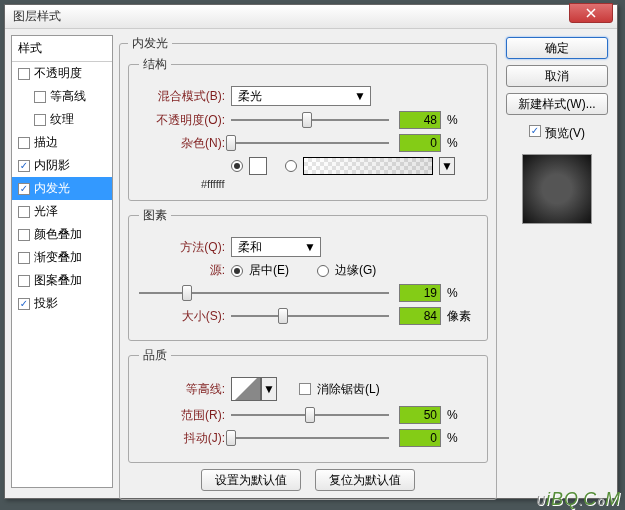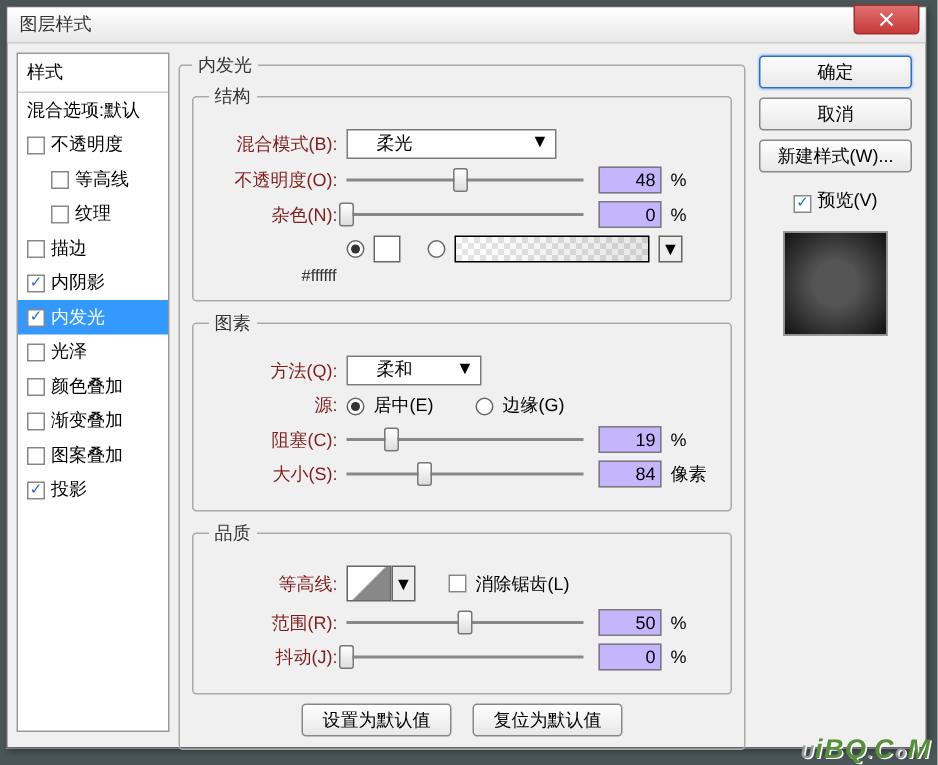--- a/index.html
+++ b/index.html
@@ -17,65 +17,62 @@
 .left-item.indent{padding-left:22px}
 .chk{width:12px;height:12px;border:1px solid #888;background:#fff;display:inline-flex;align-items:center;justify-content:center;flex-shrink:0}
 .chk.on::after{content:"✓";font-size:10px;color:#2266cc;line-height:1}
 .mid-panel{flex:1}
 fieldset{border:1px solid #aaa;border-radius:3px;margin-bottom:6px;padding:8px 10px 10px}
 fieldset.outer{border:1px solid #aaa;padding:4px 8px 8px}
 legend{padding:0 4px;color:#333}
 .row{display:flex;align-items:center;margin:5px 0;gap:6px}
 .lbl{width:86px;text-align:right;color:#7f1d1d}
 select,.combo{border:1px solid #7a7a7a;background:#fff;height:20px;padding:0 2px}
-.combo{width:140px;display:flex;justify-content:space-between;padding:0 2px 0 19px}
+.combo{width:140px;display:flex;align-items:center;justify-content:space-between;padding:0 2px 0 6px}
 .combo .arrow{width:16px;display:flex;justify-content:center}
 .slider{flex:1;height:18px;position:relative;display:flex;align-items:center;margin-right:4px}
 .slider .track{height:2px;background:#888;width:100%}
 .slider .thumb{position:absolute;width:10px;height:16px;background:linear-gradient(#fff,#ddd);border:1px solid #777;border-radius:2px;top:1px;transform:translateX(-50%)}
-.valbox{width:42px;height:18px;border:1px solid #7a7a7a;background:#c4b5fd;text-align:right;padding:1px 3px}
+.valbox{width:42px;height:18px;border:1px solid #7a7a7a;background:#84cc16;text-align:right;padding:1px 3px}
 .unit{width:30px}
 .swatch{width:18px;height:18px;border:1px solid #666;background:#fff}
 .swatch.gradient{width:130px;background:linear-gradient(90deg,#fff,#ccc);border:1px solid #000;position:relative}
 .swatch.gradient::after{content:"";position:absolute;inset:0;background:repeating-conic-gradient(#ccc 0 25%,#fff 0 50%) 0 0/8px 8px;opacity:.5}
 .drop-arrow{width:16px;height:18px;border:1px solid #666;background:#eee;display:flex;align-items:center;justify-content:center}
 .radio{width:12px;height:12px;border:1px solid #666;border-radius:50%;background:#fff;display:inline-flex;align-items:center;justify-content:center;flex-shrink:0}
 .radio.on::after{content:"";width:6px;height:6px;background:#333;border-radius:50%}
 .hex{font-size:11px;color:#333;margin-left:62px;margin-top:-2px}
 .right-panel{width:108px;display:flex;flex-direction:column;gap:6px;align-items:center;padding-top:2px}
 .btn{width:102px;height:22px;border:1px solid #888;background:linear-gradient(#fefefe,#e8e8e8);border-radius:3px;display:flex;align-items:center;justify-content:center;cursor:default}
 .btn.primary{border:1px solid #2a6fc7;box-shadow:0 0 2px #5aa0ff}
-.preview-chk{display:flex;align-items:flex-end;gap:4px;margin-top:4px}
+.preview-chk{display:flex;align-items:flex-start;gap:4px;margin-top:4px}
 .preview-box{width:70px;height:70px;border:1px solid #999;background:radial-gradient(circle,#555 30%,#111 100%);margin-top:6px}
 .btnrow{display:flex;gap:14px;justify-content:center;margin-top:4px}
 .btn.sm{width:100px}
 .contour{width:30px;height:24px;border:1px solid #666;background:linear-gradient(135deg,#fff 0%,#fff 48%,#888 52%,#888 100%);display:flex;align-items:center;justify-content:center}
 .contour-wrap{display:flex}
-.watermark{position:absolute;right:4px;bottom:0;font-size:18px;font-style:italic;color:#578e3a;font-weight:bold;text-shadow:1px 1px 0 #fff;letter-spacing:1px}
+.watermark{position:absolute;right:4px;bottom:0;font-size:18px;font-style:italic;color:#578e3a;font-weight:normal;text-shadow:1px 1px 0 #fff;letter-spacing:1px}
 .watermark .dim{color:#999}
 </style>
 </head>
 <body>
 
 <div class="window">
   <div class="titlebar">
     <span class="title">图层样式</span>
     <div class="close-btn">
       <svg viewBox="0 0 10 10">
           <path d="M1 1L9 9M9 1L1 9" stroke="#fff" stroke-width="1.5"></path>
         </svg>
     </div>
   </div>
   <div class="body">
     <div class="left-panel">
       <div class="left-header">样式</div>
       <div class="left-item">
-          <span>混合选项:默认</span>
-        </div>
-      <div class="left-item">
           <span class="chk"></span>
           <span>不透明度</span>
         </div>
       <div class="left-item indent">
           <span class="chk"></span>
           <span>等高线</span>
         </div>
       <div class="left-item indent">
           <span class="chk"></span>
           <span>纹理</span>
@@ -168,21 +165,20 @@
           </div>
           <div class="row">
             <span class="lbl">源:</span>
             <span class="radio on"></span>
             <span>居中(E)</span>
             <span style="width:16px"></span>
             <span class="radio"></span>
             <span>边缘(G)</span>
           </div>
           <div class="row">
-            <span class="lbl">阻塞(C):</span>
             <div class="slider">
                 <div class="track"></div>
                 <div class="thumb" style="left:19%"></div>
               </div>
             <div class="valbox">19</div>
             <span class="unit">%</span>
           </div>
           <div class="row">
             <span class="lbl">大小(S):</span>
             <div class="slider">

